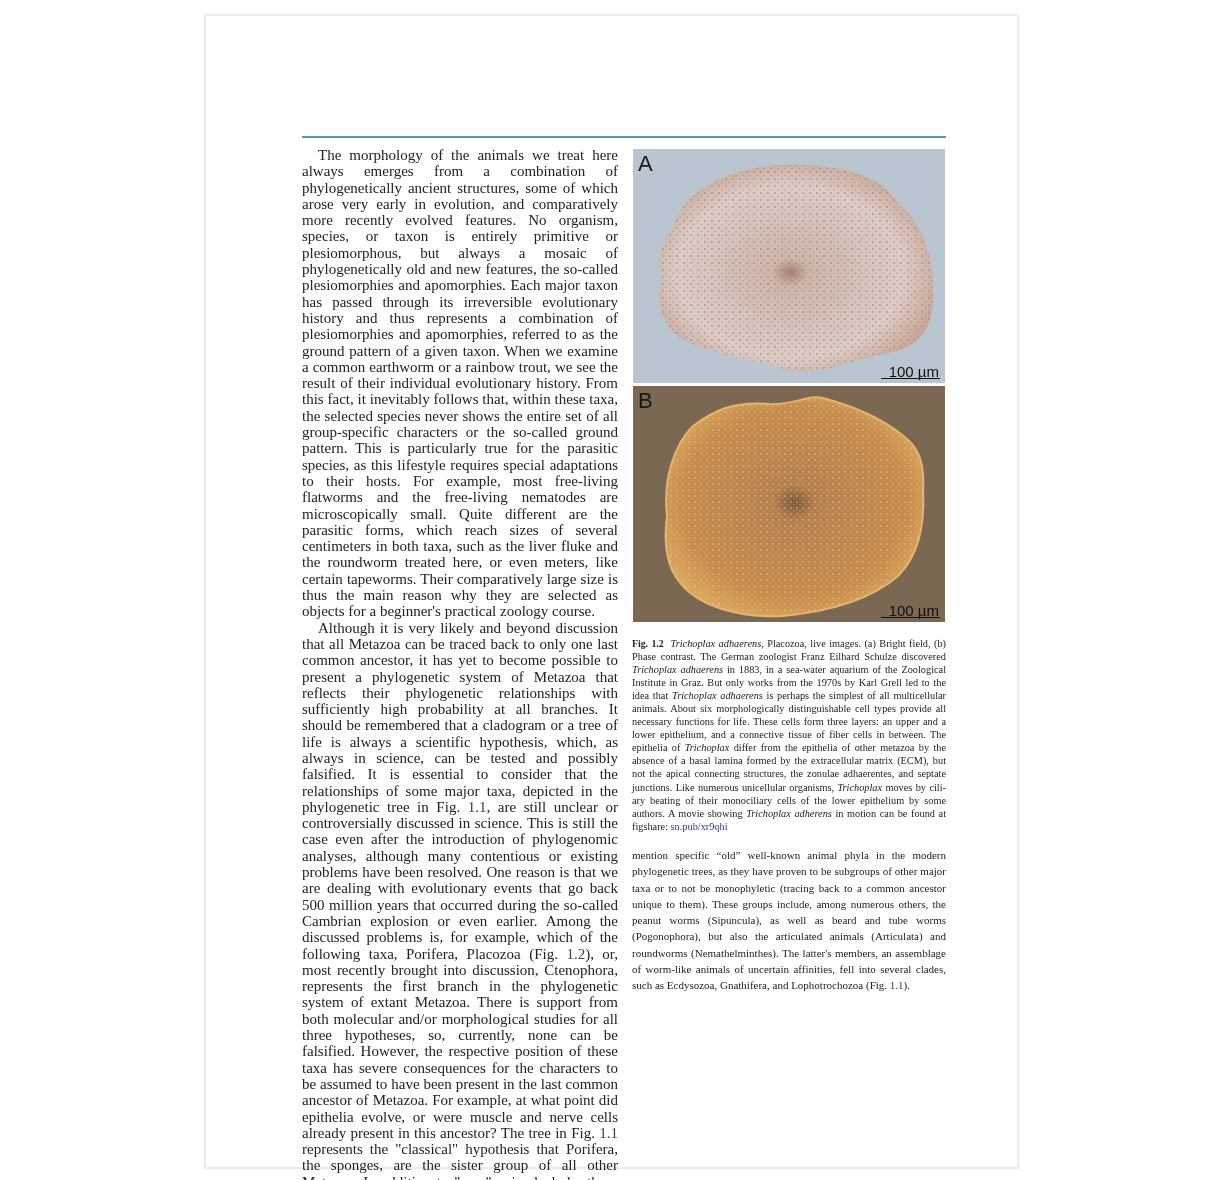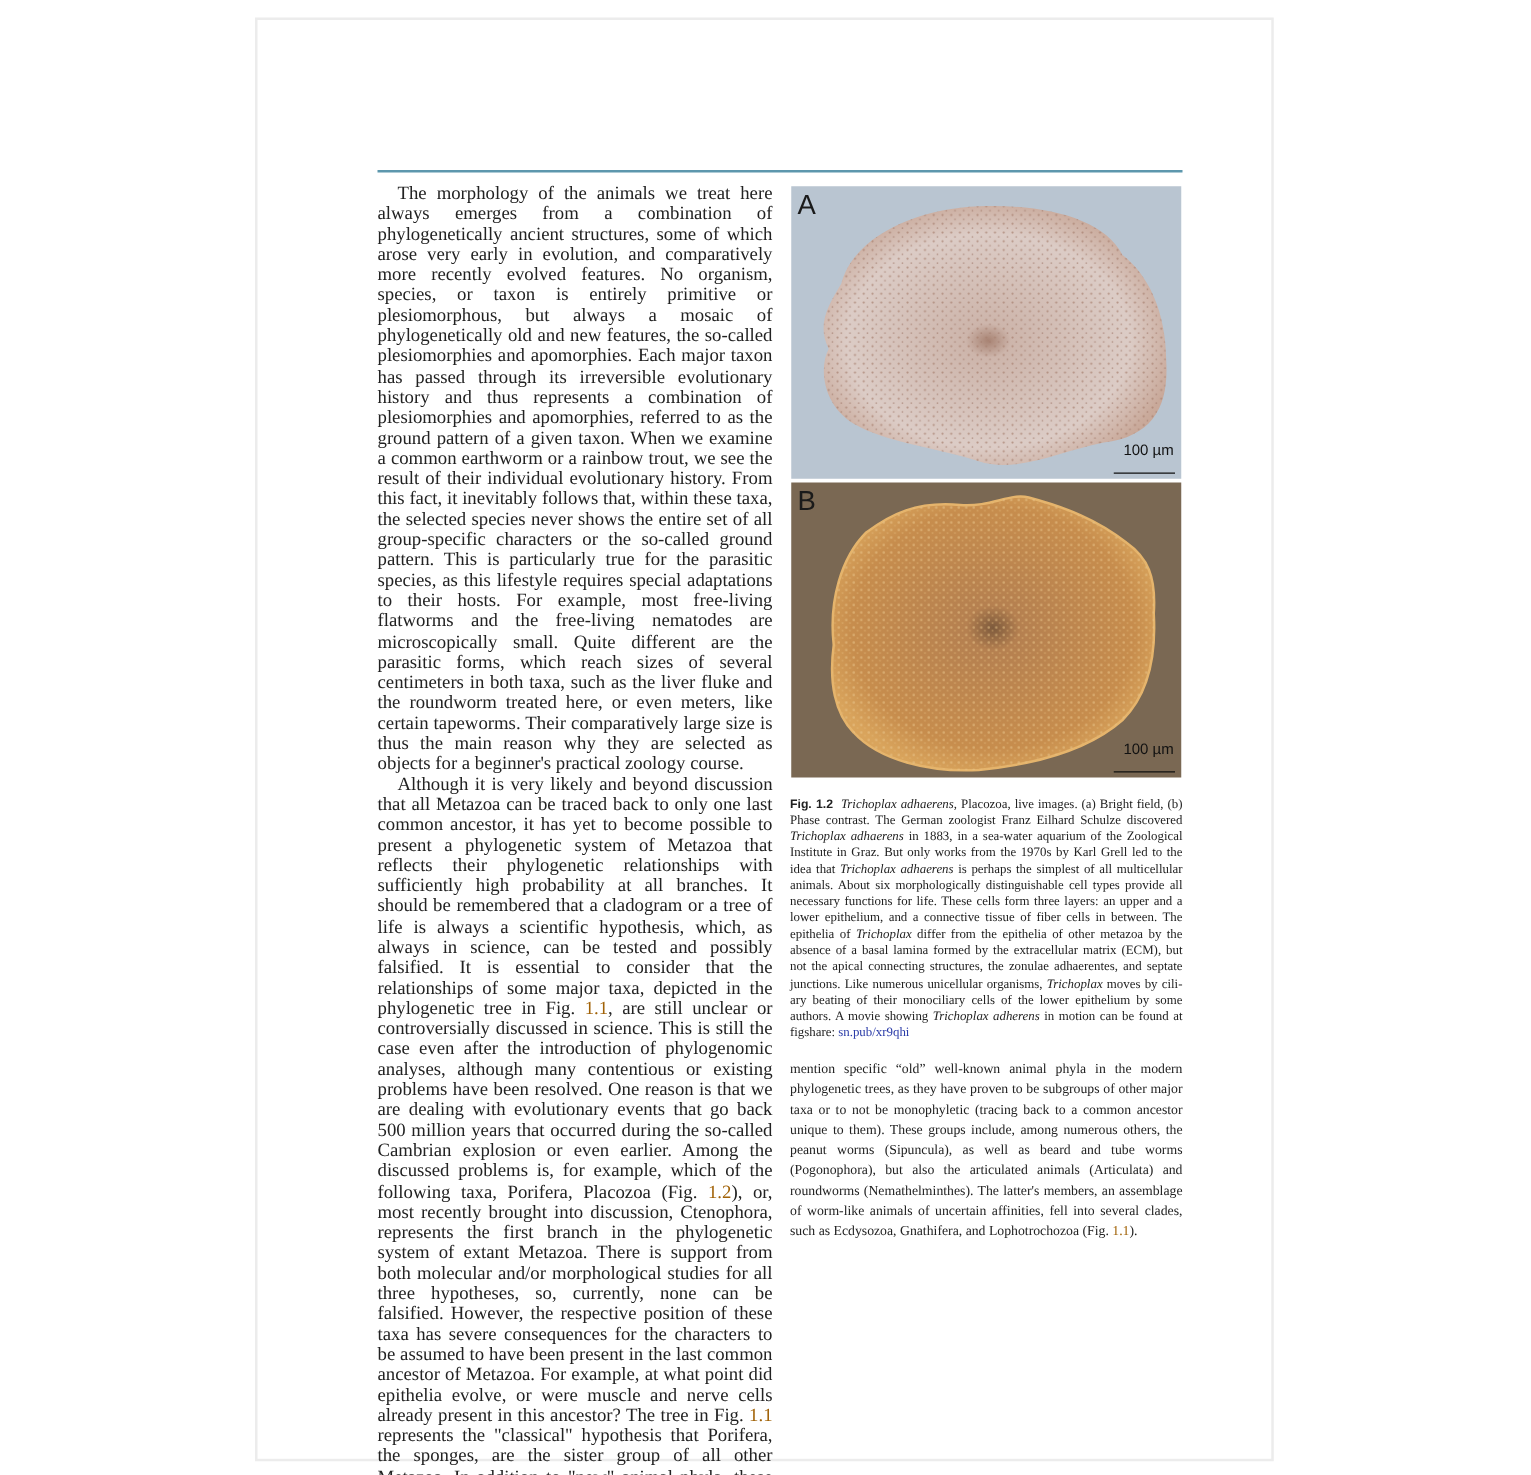--- a/index.html
+++ b/index.html
@@ -17,38 +17,38 @@
     color: #222; text-align: justify; hyphens: manual;
   }
   .left-col {
     left: 302px; top: 147px; width: 316px; font-size: 15px; line-height: 16.3px;
   }
   .left-col p { margin: 0; text-indent: 16px; }
   .right-col {
     left: 632px; top: 847px; width: 314px; font-size: 11px; line-height: 16.3px;
   }
   .right-col p { margin: 0; }
-  .figref { color: #a16207; }
+  .figref { color: #404040; }
   .figure { position: absolute; left: 633px; width: 312px; overflow: hidden; }
   .fig-a { top: 149px; height: 234px; background: #b9c5d1; }
   .fig-b { top: 386px; height: 236px; background: #7a6853; }
   .panel-label {
     position: absolute; left: 5px; top: 2px; font-family: "Liberation Sans", "DejaVu Sans", sans-serif;
     font-size: 22px; color: #1a1a1a;
   }
   .scalebar {
     position: absolute; right: 5px; bottom: 4px; font-family: "Liberation Sans", "DejaVu Sans", sans-serif;
-    font-size: 12px; color: #111; border-bottom: 1.5px solid #111; padding: 0 1px 12px 8px; line-height: 12px; margin-top: 30px;
+    font-size: 15px; color: #111; border-bottom: 1.5px solid #111; padding: 0 1px 0 8px; line-height: 12px; margin-top: 30px;
   }
   .caption {
     position: absolute; left: 632px; top: 637px; width: 314px;
     font-family: "Liberation Serif", "DejaVu Serif", serif; font-size: 10.3px; line-height: 13.05px;
     color: #222; text-align: justify;
   }
-  .caption .fig-label { font-family: Liberation Sans, sans-serif; font-weight: bold; font-size: 9.8px; }
+  .caption .fig-label { font-family: Liberation Serif, serif; font-weight: bold; font-size: 9.8px; }
   .caption a { color: #2a3ba8; text-decoration: none; }
   svg { display: block; }
 </style>
 </head>
 <body>
 
 <div class="page"></div>
 <div class="rule"></div>
 
 <div class="col left-col">

